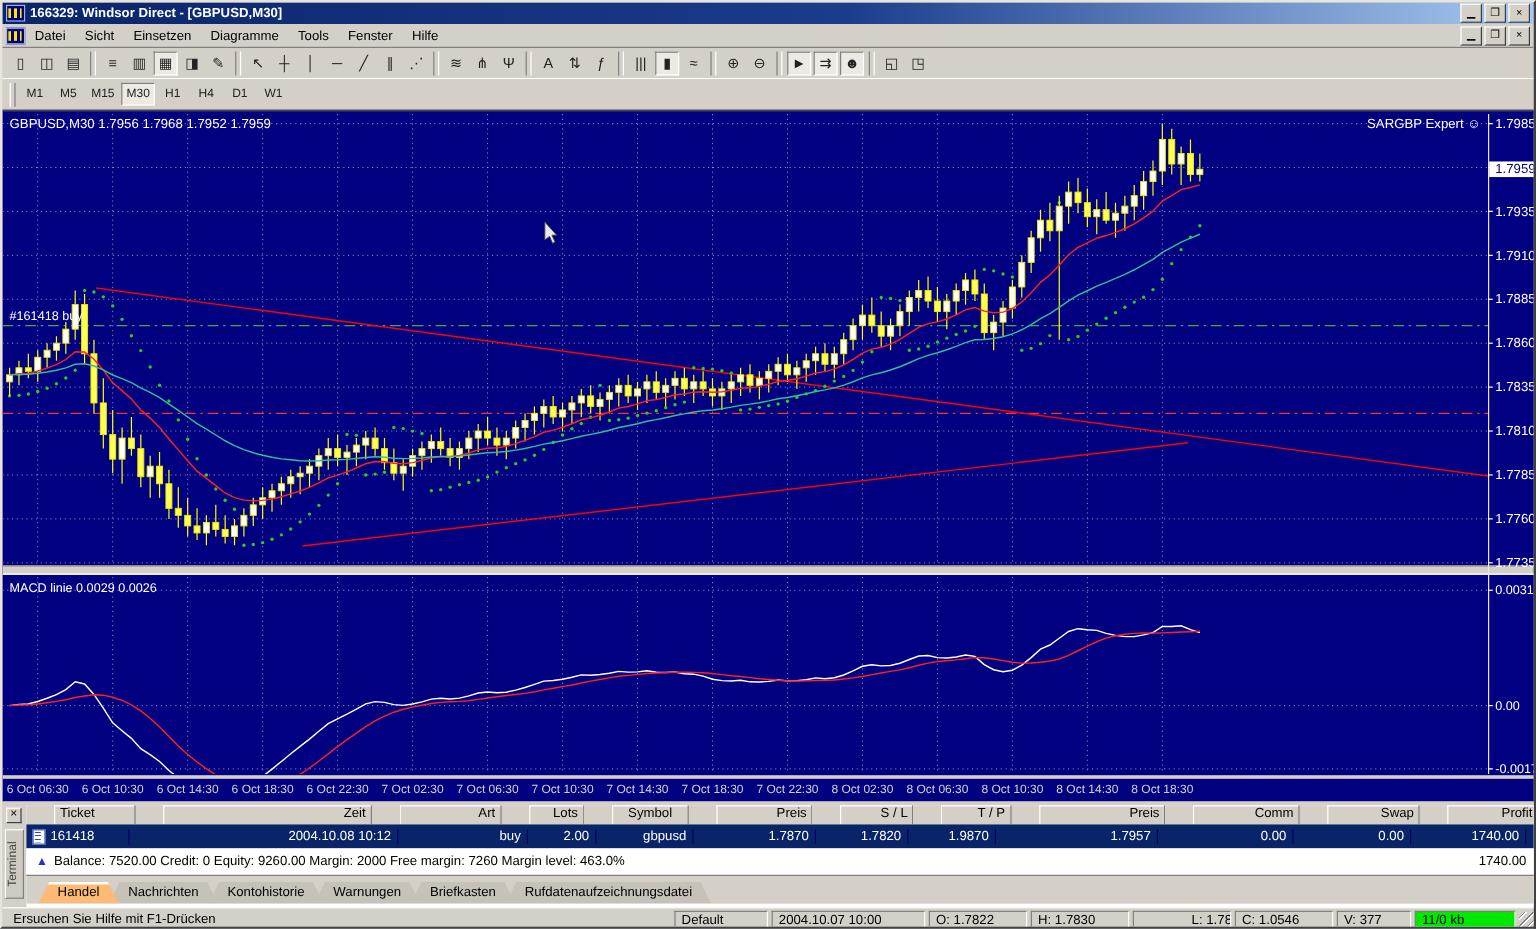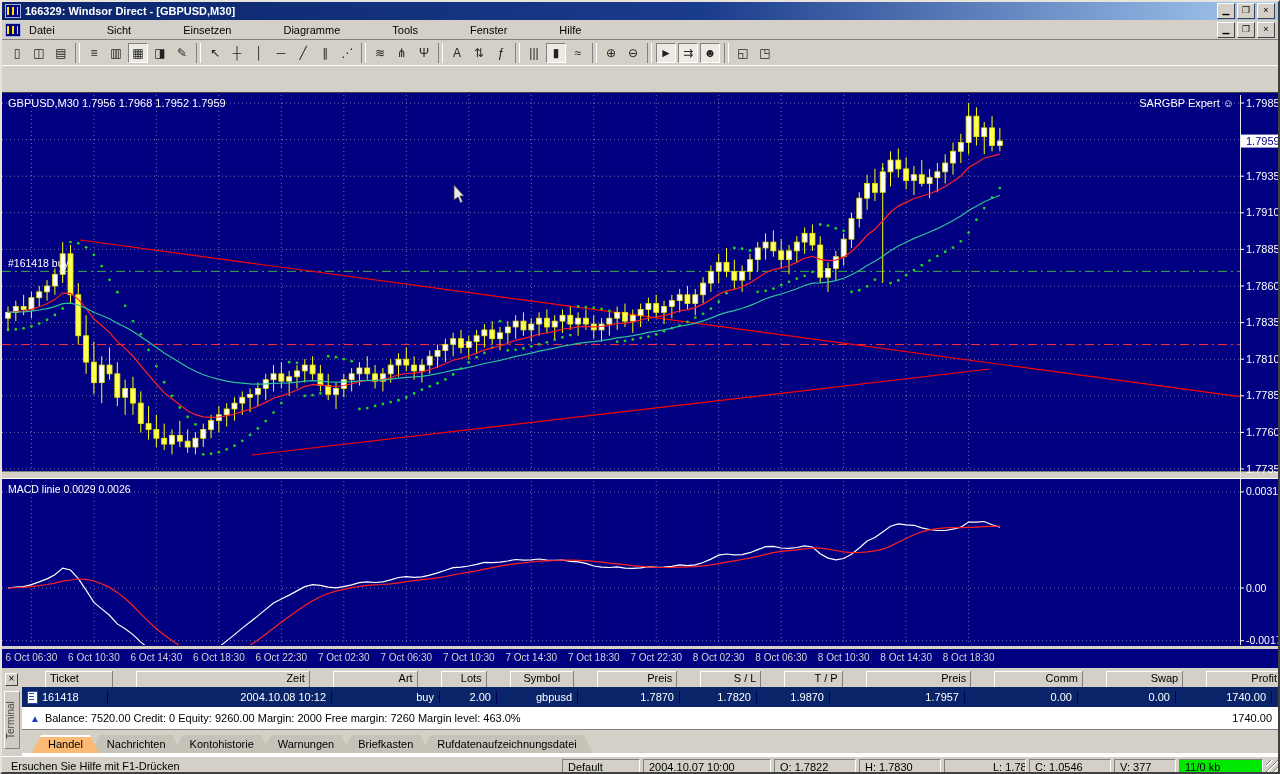--- a/index.html
+++ b/index.html
@@ -77,21 +77,21 @@
     <span class="title">166329: Windsor Direct - [GBPUSD,M30]</span>
     <div class="winbtns">
       <div class="wbtn">▁</div>
       <div class="wbtn">❐</div>
       <div class="wbtn">×</div>
     </div>
   </div>
 
   <div id="menubar">
     <div class="app-icon"></div>
-    <div id="menu-items" style="display:flex;gap:36px;">
+    <div id="menu-items" style="display:flex;">
         <span class="menu-item">Datei</span>
         <span class="menu-item">Sicht</span>
         <span class="menu-item">Einsetzen</span>
         <span class="menu-item">Diagramme</span>
         <span class="menu-item">Tools</span>
         <span class="menu-item">Fenster</span>
         <span class="menu-item">Hilfe</span>
       </div>
     <div class="winbtns">
       <div class="wbtn">▁</div>
@@ -135,20 +135,31 @@
       <div class="tbtn">⊖</div>
       <div class="tsep"></div>
       <div class="tbtn pressed">►</div>
       <div class="tbtn pressed">⇉</div>
       <div class="tbtn pressed">☻</div>
       <div class="tsep"></div>
       <div class="tbtn">◱</div>
       <div class="tbtn">◳</div>
     </div>
 
+  <div id="tfbar">
+      <div class="grip"></div>
+      <div class="tbtn tfbtn">M1</div>
+      <div class="tbtn tfbtn">M5</div>
+      <div class="tbtn tfbtn">M15</div>
+      <div class="tbtn tfbtn pressed">M30</div>
+      <div class="tbtn tfbtn">H1</div>
+      <div class="tbtn tfbtn">H4</div>
+      <div class="tbtn tfbtn">D1</div>
+      <div class="tbtn tfbtn">W1</div>
+    </div>
 
   <div id="chartwrap">
     <svg id="chart-svg" width="1280" height="576" viewBox="0 0 1280 576">
         <defs>
           <clipPath id="mainclip">
             <rect x="0" y="2" width="1238" height="376"></rect>
           </clipPath>
           <clipPath id="macdclip">
             <rect x="0" y="388" width="1238" height="164"></rect>
           </clipPath>

